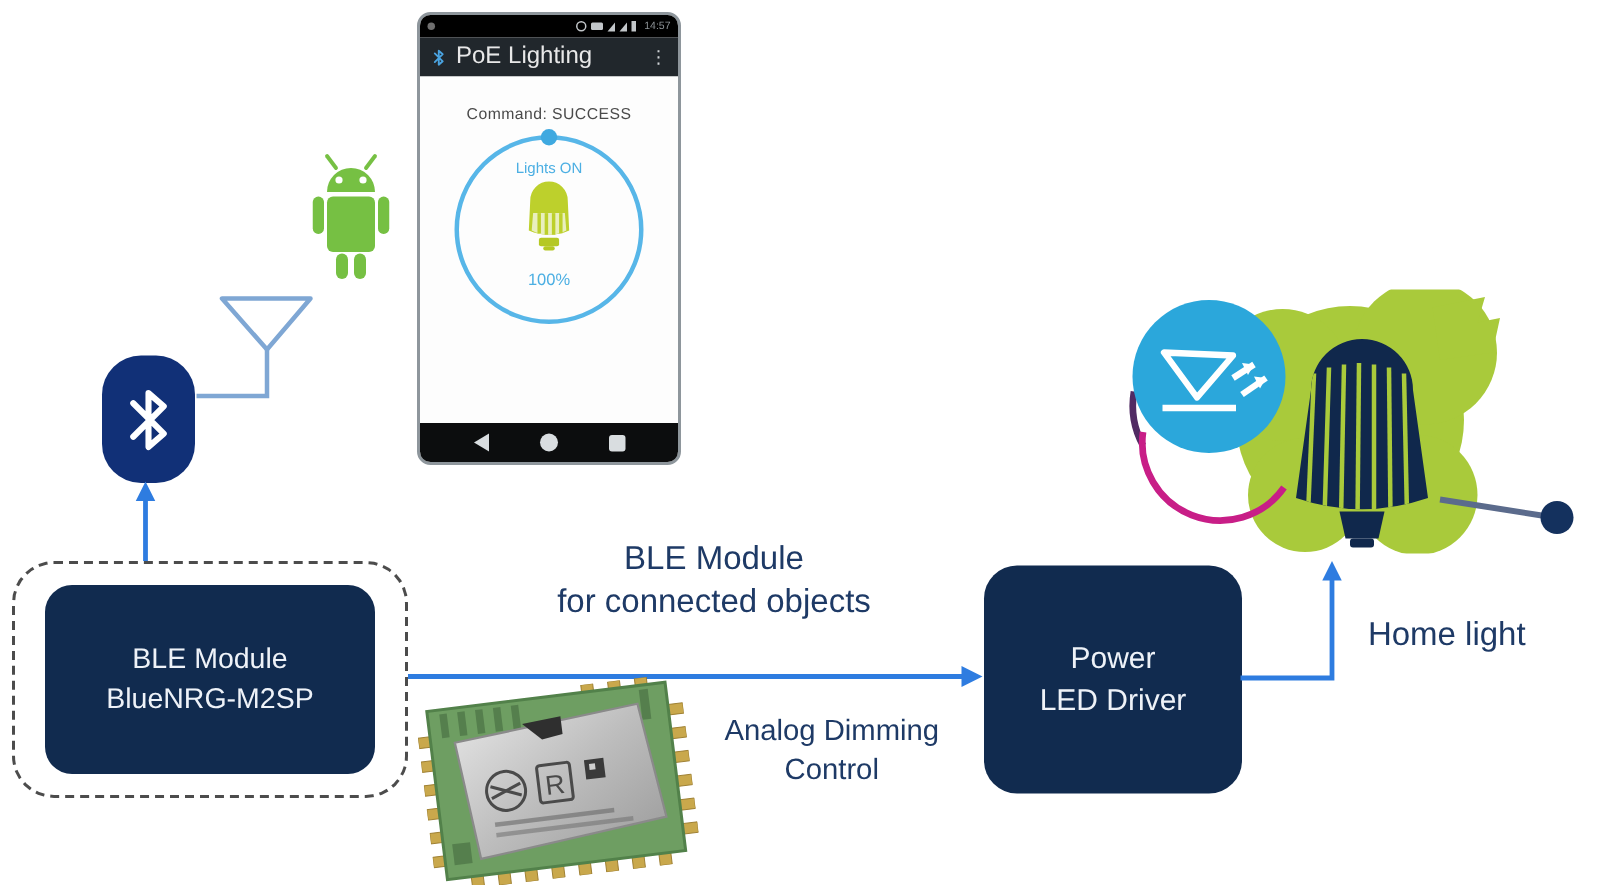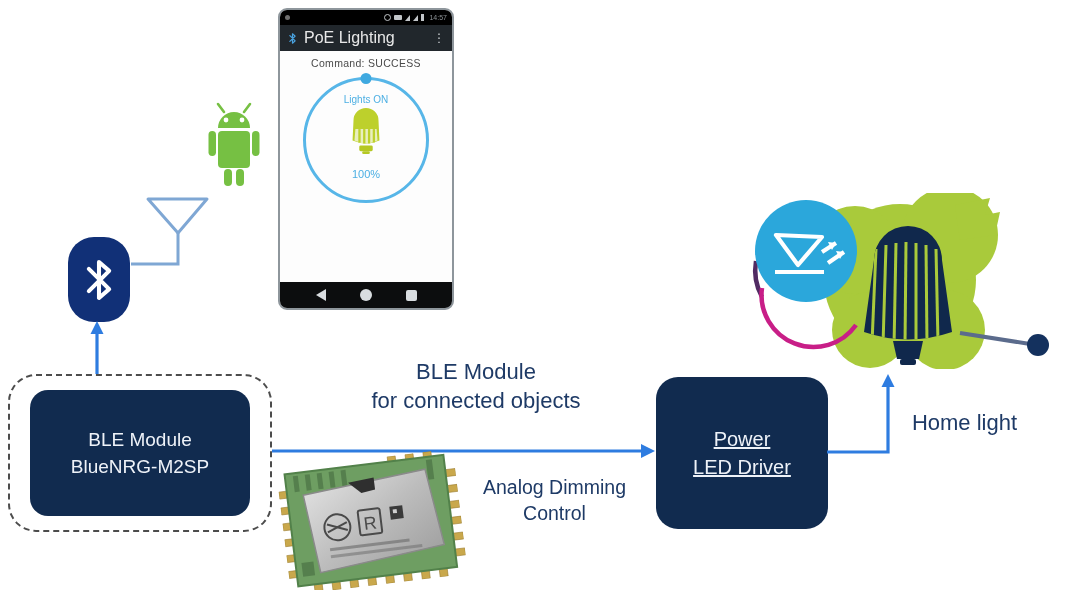--- a/index.html
+++ b/index.html
@@ -14,21 +14,21 @@
   .sb-icons{margin-left:auto;display:flex;align-items:center;gap:3px;}
   .sb-circle{width:5px;height:5px;border:1px solid #c2c6c9;border-radius:50%;}
   .sb-batt{width:8px;height:5px;background:#c2c6c9;border-radius:1px;}
   .sb-tri{width:0;height:0;border-left:5px solid transparent;border-bottom:6px solid #c2c6c9;}
   .sb-bar{width:3px;height:7px;background:#c2c6c9;}
   .sb-time{font-size:7px;color:#8d9397;margin-left:2px;}
   .appbar{height:26px;background:#21272c;display:flex;align-items:center;padding:0 7px;gap:6px;}
   .app-title{font-size:16px;color:#e8e8e8;}
   .kebab{margin-left:auto;color:#cfd3d6;font-size:12px;line-height:12px;}
   .screen{position:relative;height:231px;background:#fdfdfd;text-align:center;}
-  .cmd{padding-top:6px;font-size:10.5px;letter-spacing:.3px;color:#4a4a4a;}
+  .cmd{padding-top:19px;font-size:10.5px;letter-spacing:.3px;color:#4a4a4a;}
   .ring{position:relative;width:126px;height:126px;margin:8px auto 0;border:3px solid #57b6e8;
         border-radius:50%;box-sizing:border-box;}
   .ring-dot{position:absolute;top:-7px;left:50%;transform:translateX(-50%);
             width:11px;height:11px;background:#3fa9e0;border-radius:50%;}
   .lights{margin-top:14px;font-size:10px;color:#4cafe3;}
   .bulb-svg{display:block;margin:1px auto 0;}
   .pct{font-size:11px;color:#4cafe3;margin-top:12px;}
   .navbar{position:absolute;left:0;bottom:0;width:100%;height:26px;background:#0c0d0e;
           display:flex;align-items:center;justify-content:center;gap:34px;}
   .nav-back{width:0;height:0;border-top:6px solid transparent;border-bottom:6px solid transparent;
@@ -38,21 +38,21 @@
 
   
   .abs{position:absolute;}
   .bt-badge{position:absolute;left:68px;top:237px;width:62px;height:85px;background:#113077;
             border-radius:26px;display:flex;align-items:center;justify-content:center;}
   .dashed-box{position:absolute;left:8px;top:374px;width:264px;height:158px;box-sizing:border-box;
               border:2.6px dashed #4c4c4c;border-radius:28px;background:#fff;}
   .navy-box{position:absolute;background:#112b4f;border-radius:18px;display:flex;flex-direction:column;
             align-items:center;justify-content:center;color:#eef2f8;}
   .ble-box{left:30px;top:390px;width:220px;height:126px;font-size:19px;line-height:27px;}
-  .power-box{left:656px;top:377px;width:172px;height:152px;border-radius:22px;font-size:20px;line-height:28px;text-decoration:underline;}
+  .power-box{left:656px;top:377px;width:172px;height:152px;border-radius:22px;font-size:20px;line-height:28px;}
   .navy-label{position:absolute;color:#1e3a66;text-align:center;}
   .center-label{left:336px;top:357px;width:280px;font-size:22px;line-height:29px;}
   .dimming-label{left:452px;top:474px;width:205px;font-size:19.5px;line-height:26px;}
   .home-label{left:882px;top:410px;width:165px;font-size:22px;}
   .chip{position:absolute;left:283px;top:459px;width:178px;height:126px;transform:rotate(-7deg);}
 </style>
 </head>
 <body>
 
 <div id="canvas">

